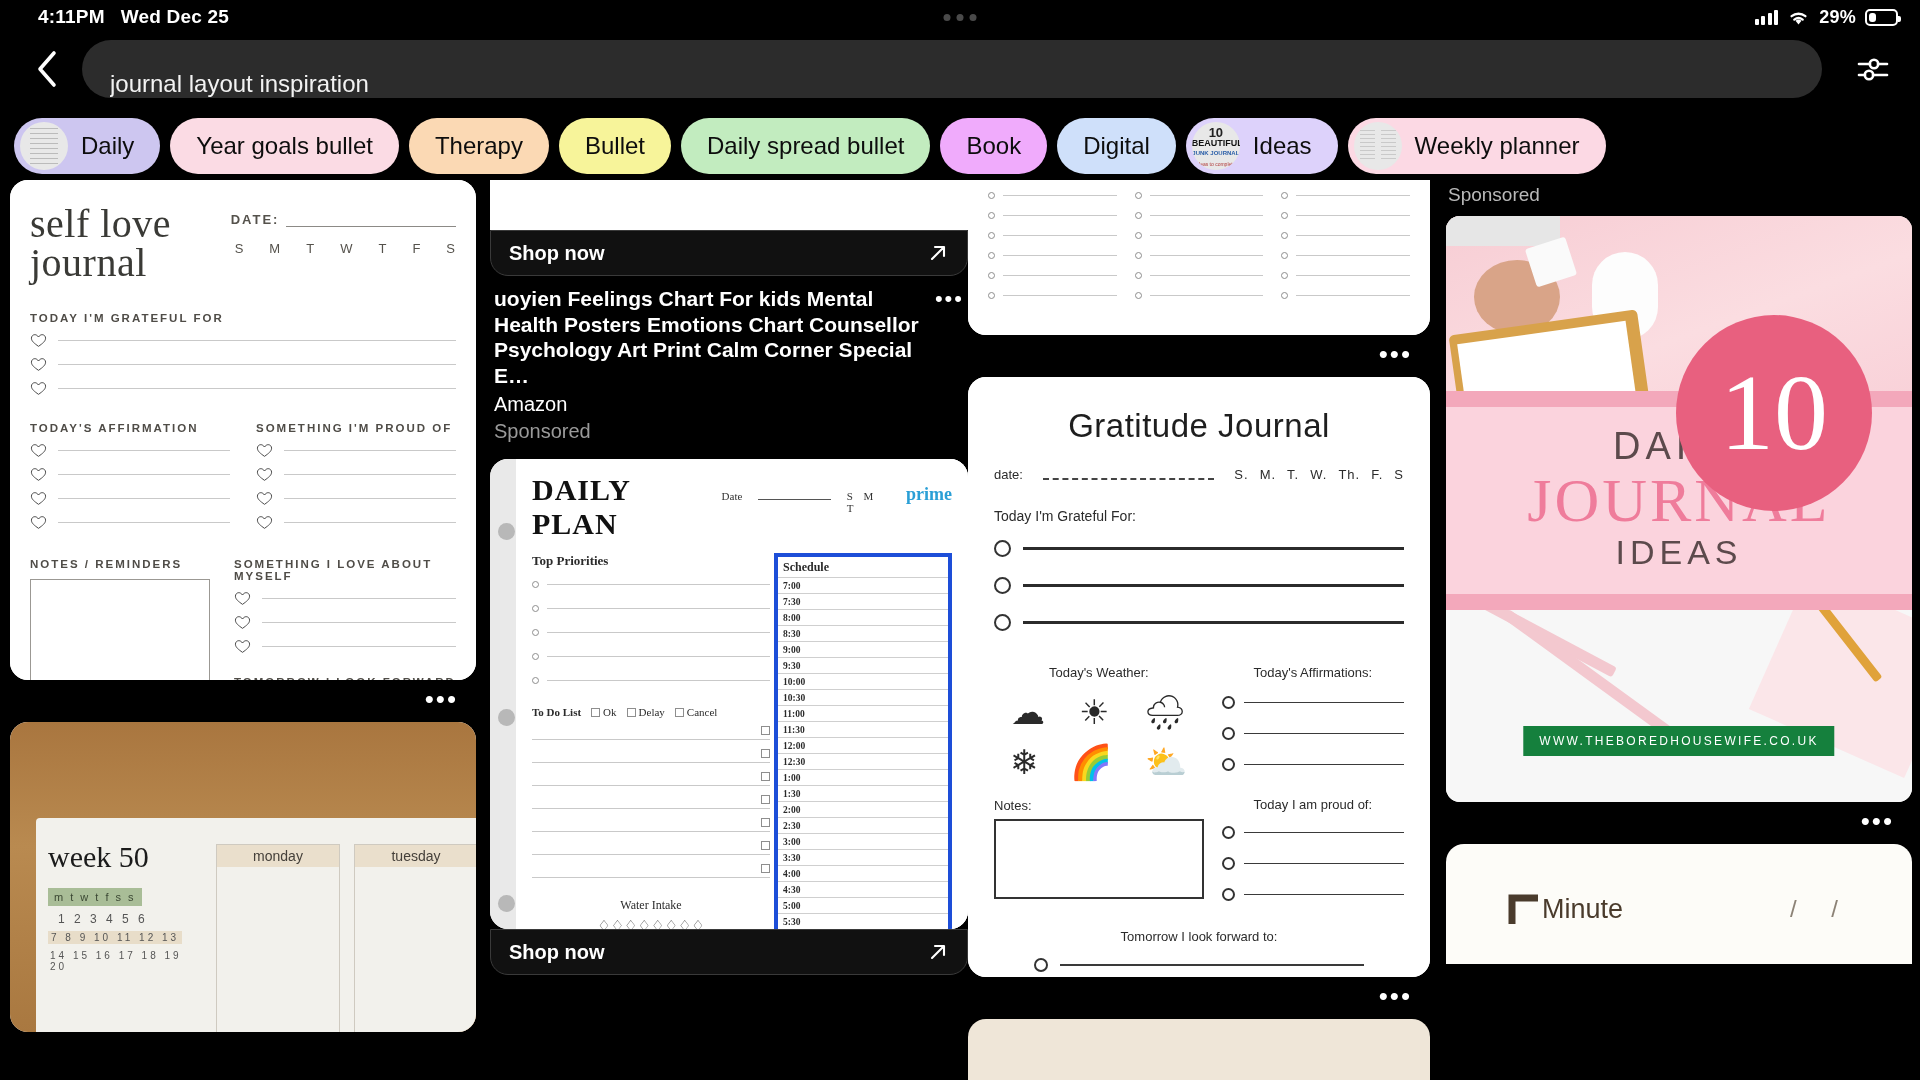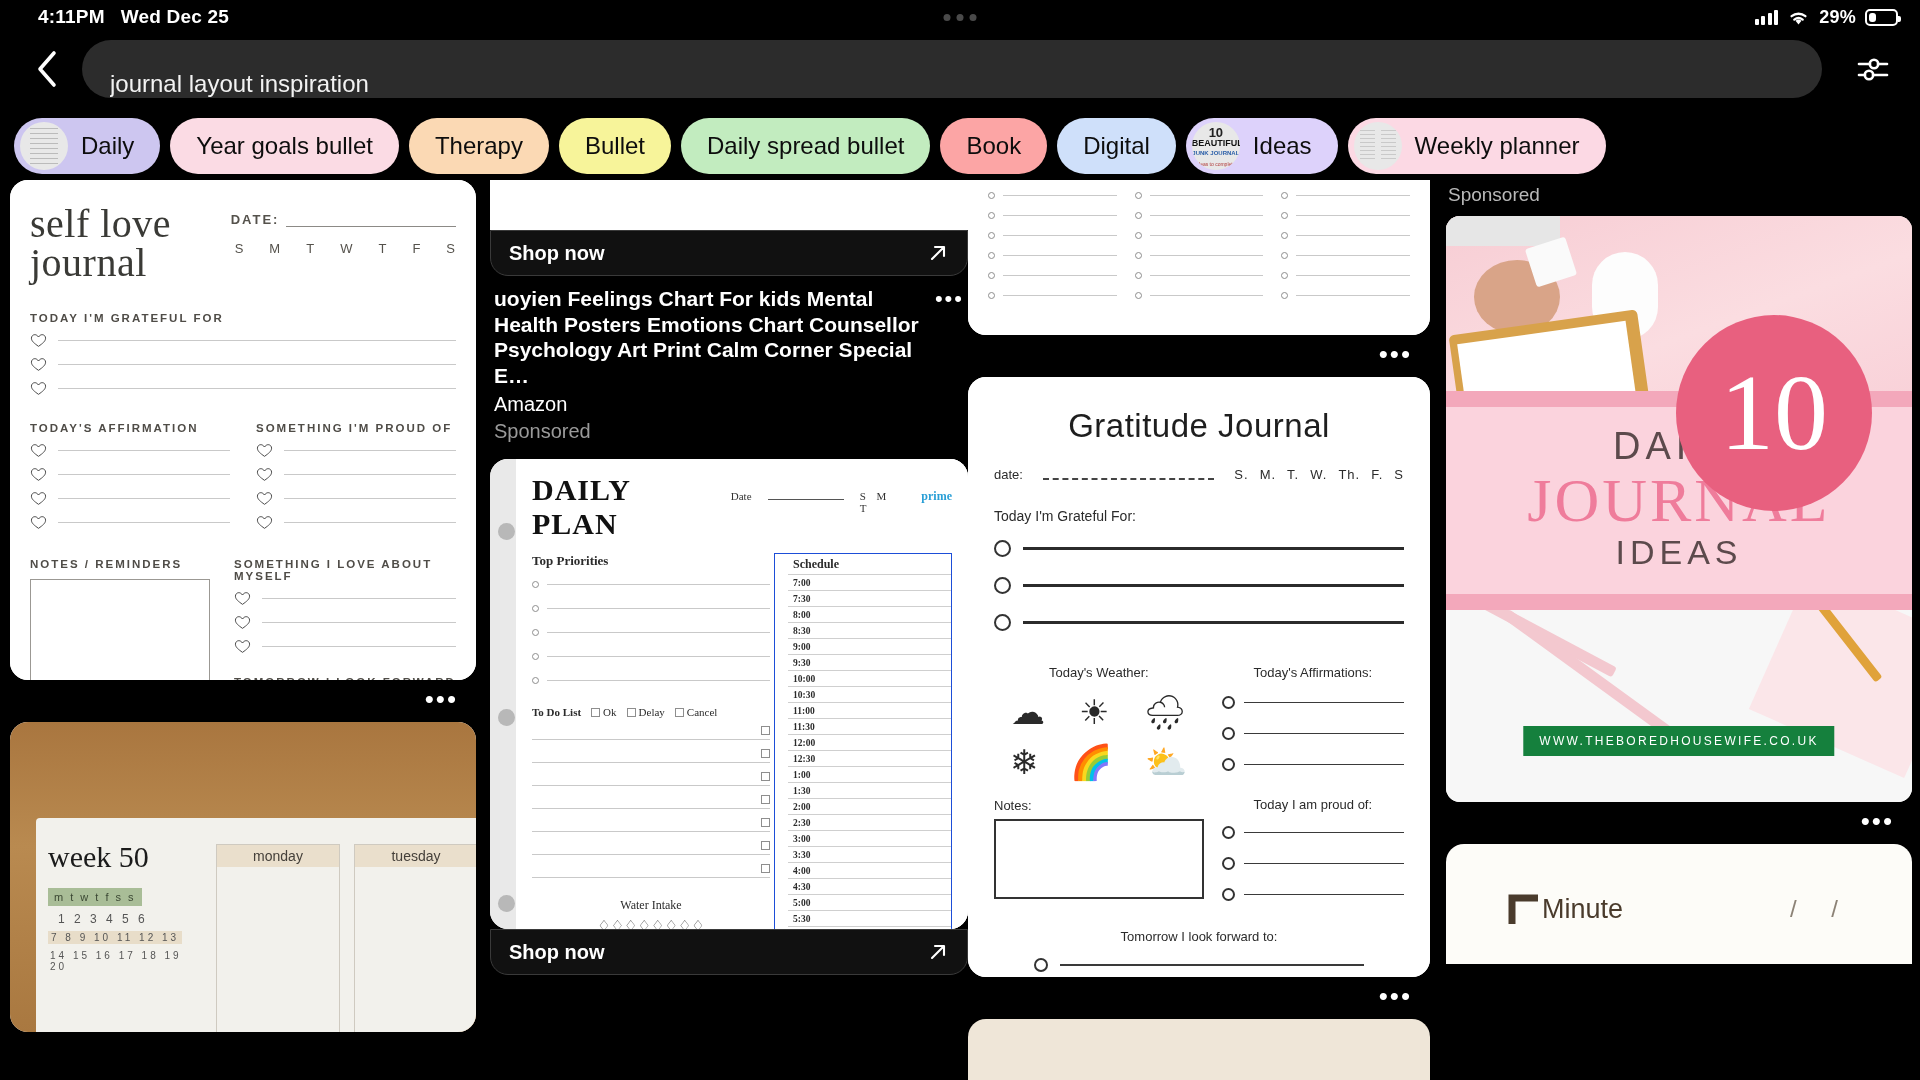--- a/index.html
+++ b/index.html
@@ -120,21 +120,21 @@
            color:#55524c; margin-top:14px; padding-left:4px;}
   .sect{ font-size:11.5px; letter-spacing:2px; color:#4f4c47; font-weight:bold;}
   .heartline{ display:flex; align-items:center; gap:11px; margin-top:9px;}
   .heart{ width:17px; height:15px; flex:0 0 auto; }
   .box{ border:1px solid #9b9893; }
 
   
   .dp{ padding:18px 16px; font-family:"Liberation Serif", serif; }
   .dp h1{ font-size:30px; letter-spacing:1px; font-weight:bold; color:#111;}
   .dp .sm{ font-size:11px; color:#333; }
-  .schedbox{ border:1px solid #1d4ed8;padding-left:13px; }
+  .schedbox{ border:4px solid #1d4ed8; }
   .schrow{ border-bottom:1px solid #cfcfcf; font-size:9.5px; padding:2.5px 5px;
            color:#2a2a2a; font-weight:bold;}
   .tinycirc{ width:7px;height:7px;border:1px solid #8e8e8e;border-radius:50%;
              flex:0 0 auto;}
   .tinysq{ width:9px;height:9px;border:1px solid #8e8e8e; flex:0 0 auto;}
 
   
   .gj{ padding:30px 26px 16px; font-family:"Liberation Sans", sans-serif; }
   .gj h1{ font-size:33px; font-weight:400; color:#1e1e1e; text-align:center;
           letter-spacing:.5px;}
@@ -249,21 +249,21 @@
   </div>
 
   <div class="chip" style="background:#f7f49a">
     <span>Bullet</span>
   </div>
 
   <div class="chip" style="background:#c2ecbf">
     <span>Daily spread bullet</span>
   </div>
 
-  <div class="chip" style="background:#fca5a5">
+  <div class="chip" style="background:#f0abfc">
     <span>Book</span>
   </div>
 
   <div class="chip" style="background:#cfe0fa">
     <span>Digital</span>
   </div>
 
   <div class="chip withimg" style="background:#ddd2fb">
     <span class="thumb th-junk">
       <span class="t1">10</span>
@@ -469,21 +469,21 @@
     <div class="card" style="margin-top:14px">
       <div class="pinimg" style="height:470px">
         <div class="sheet dp" style="background:#e9e9e9;padding:0">
           <div style="position:absolute;left:26px;top:0;bottom:0;right:0;background:#fff;">
             <div style="padding:14px 16px">
               <div style="display:flex;align-items:baseline;gap:16px">
                 <h1>DAILY PLAN</h1>
                 <span class="sm">Date</span>
                 <span style="border-bottom:1px solid #555;width:80px;height:10px"></span>
                 <span class="sm" style="letter-spacing:4px">S M T</span>
-                <span style="color:#2a9fd6;font-size:12px;font-weight:bold">prime</span>
+                <span style="color:#2a9fd6;font-size:18px;font-weight:bold">prime</span>
               </div>
 
               <div style="display:flex;gap:4px;margin-top:12px">
                 <div style="flex:1">
                   <div style="font-size:13px;font-weight:bold">Top Priorities</div>
                   <div style="display:flex;align-items:center;gap:8px;margin-top:12px">
                       <span class="tinycirc"></span>
                       <span class="rule" style="flex:1"></span>
                     </div>
                   <div style="display:flex;align-items:center;gap:8px;margin-top:17px">

